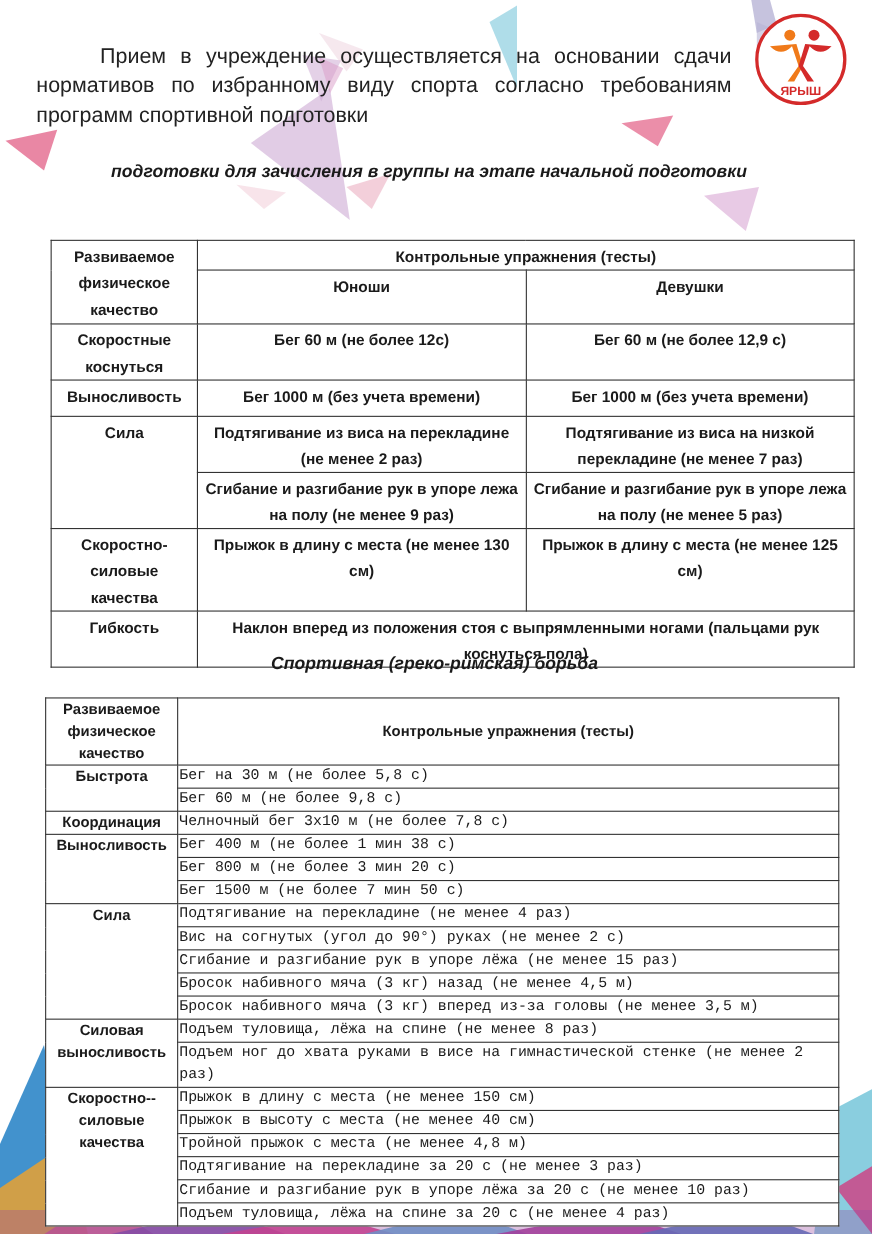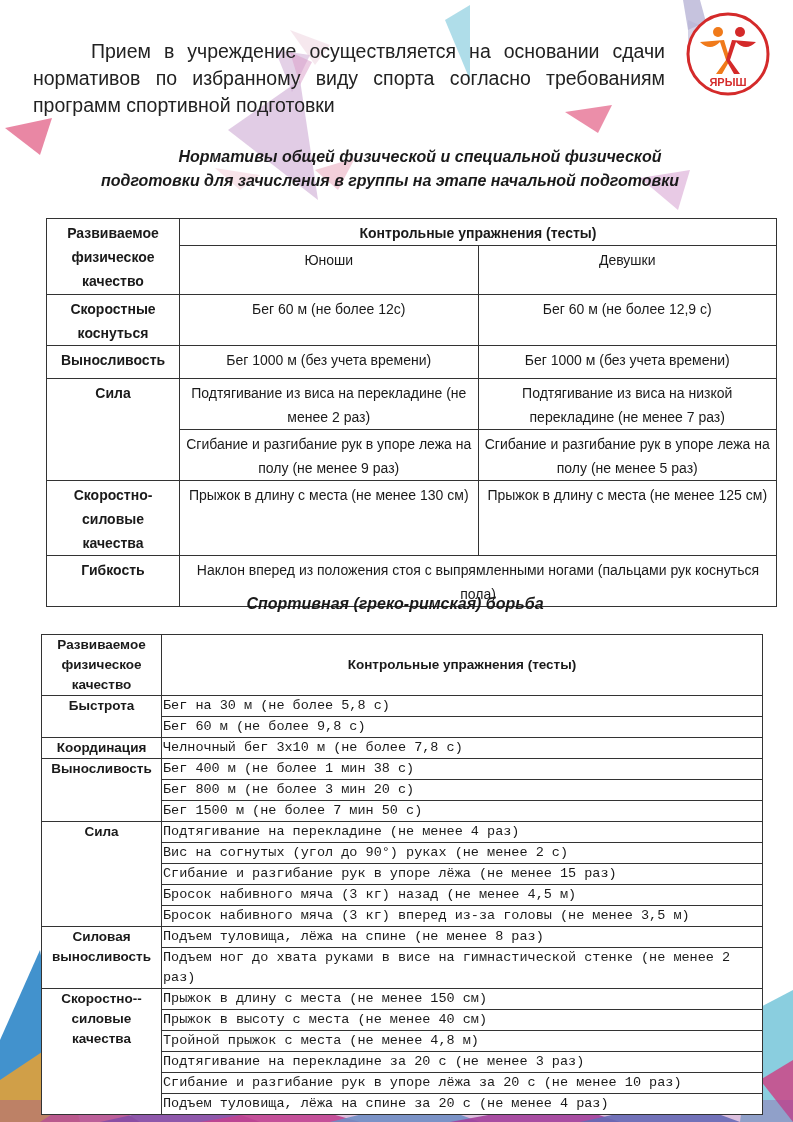--- a/index.html
+++ b/index.html
@@ -8,21 +8,21 @@
   .bg { position:absolute; left:0; top:0; width:793px; height:1122px; z-index:0; }
   .content { position:absolute; left:0; top:0; width:793px; height:986px; z-index:1; }
   .intro { position:absolute; left:33px; top:38px; width:632px; font-size:19.5px; line-height:27px;
            text-align:justify; color:#222; text-indent:58px; }
   .logo { position:absolute; left:686px; top:12px; width:84px; height:84px; }
   .subtitle { position:absolute; left:40px; top:145px; width:700px; text-align:center;
               font-style:italic; font-weight:bold; font-size:16px; line-height:24px; }
   table { border-collapse:collapse; position:absolute; background:#fff; }
   td { border:1px solid #333; font-size:14px; padding:0; vertical-align:top; }
   #t1 { left:46px; top:218px; width:731px; }
-  #t1 td { line-height:24px; text-align:center; padding:2px 4px 0 4px; }
+  #t1 td { line-height:24px; text-align:center; padding:2px 4px 0 4px;font-weight:bold; }
   #t1 td.q { font-weight:bold; width:124px; }
   .section2 { position:absolute; left:40px; top:595px; width:710px; text-align:center;
               font-style:italic; font-weight:bold; font-size:16px; }
   #t2 { left:41px; top:634px; width:722px; }
   #t2 td { line-height:20px; font-size:13.5px; }
   #t2 td.q { font-weight:bold; text-align:center; width:119px; border-left:1px solid #333; }
   #t2 td.e { text-align:left; padding-left:1px;font-family:Liberation Mono, monospace; }
   #t2 td.h { text-align:center; vertical-align:middle; font-weight:bold; }
 </style>
 </head>
@@ -62,21 +62,20 @@
   <svg class="logo" viewBox="0 0 84 84">
     <circle cx="42" cy="42" r="40" fill="#fff" stroke="#d42a2a" stroke-width="3"></circle>
     <circle cx="32" cy="20" r="5" fill="#f07a1a"></circle>
     <circle cx="54" cy="20" r="5" fill="#d42a2a"></circle>
     <path d="M14,30 Q24,40 34,30 L40,48 L30,62 L36,62 L44,48 L38,28 Z" fill="#f07a1a"></path>
     <path d="M70,30 Q60,40 50,30 L44,48 L54,62 L48,62 L40,48 L46,28 Z" fill="#d42a2a"></path>
     <text x="42" y="74" text-anchor="middle" font-size="11" font-weight="bold" fill="#d42a2a" font-family="Liberation Sans, sans-serif">ЯРЫШ</text>
   </svg>
 
   <div class="subtitle">
-    <div style="padding-left:60px">Нормативы общей физической и специальной физической</div>
     <div>подготовки для зачисления в группы на этапе начальной подготовки</div>
   </div>
 
   <table id="t1">
     <tbody>
         <tr>
       <td class="q" rowspan="2">Развиваемое физическое качество</td>
       <td colspan="2" style="font-weight:bold">Контрольные упражнения (тесты)</td>
     </tr>
     <tr>

